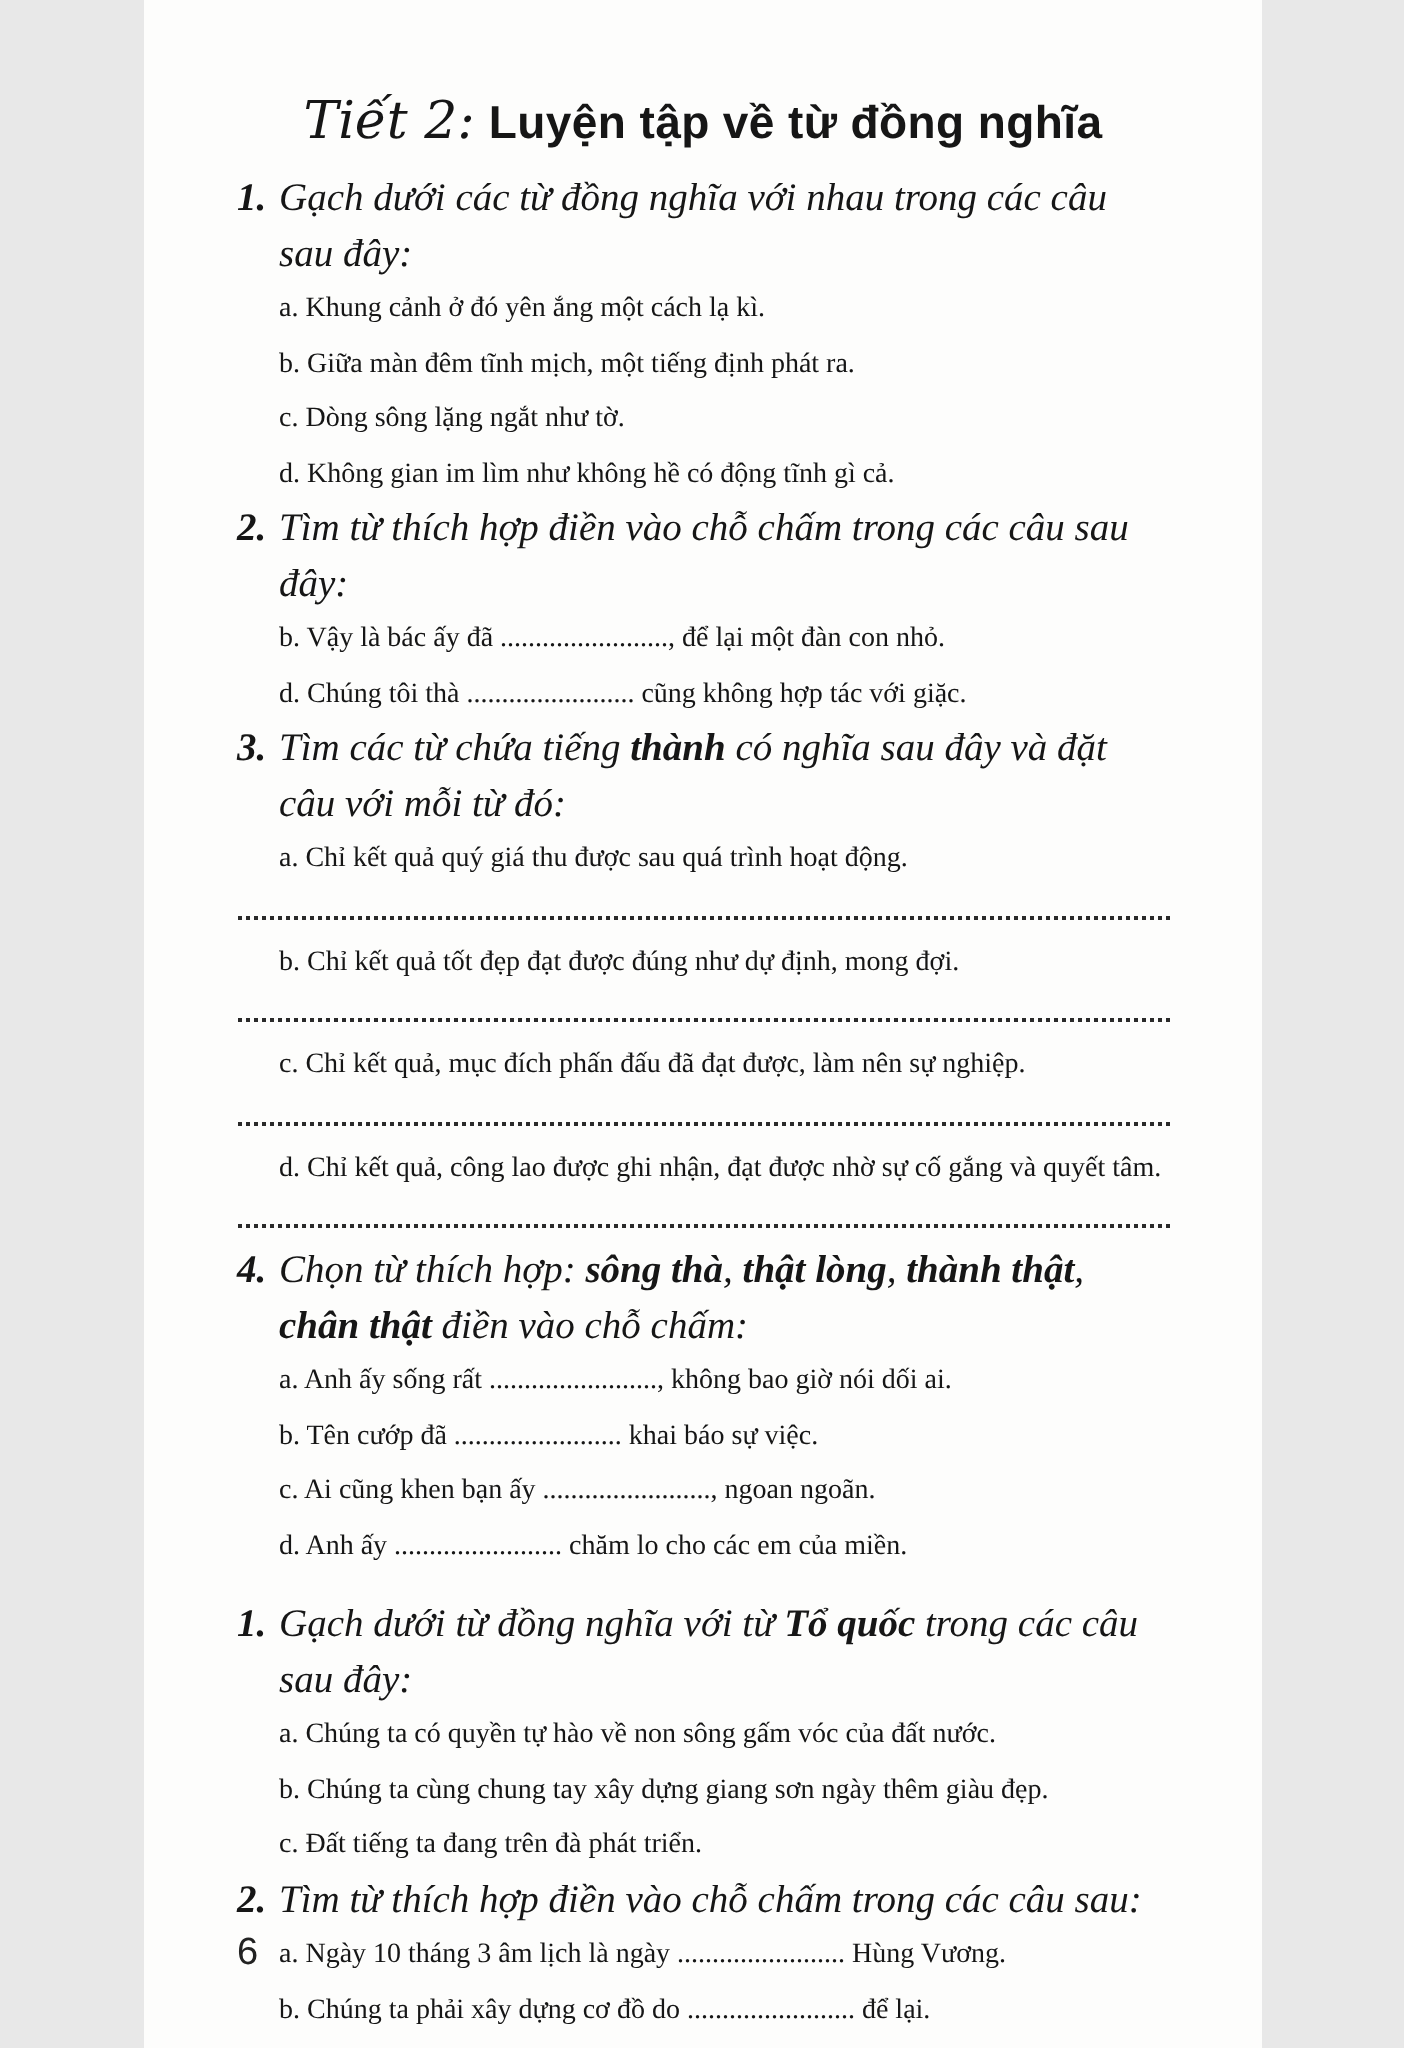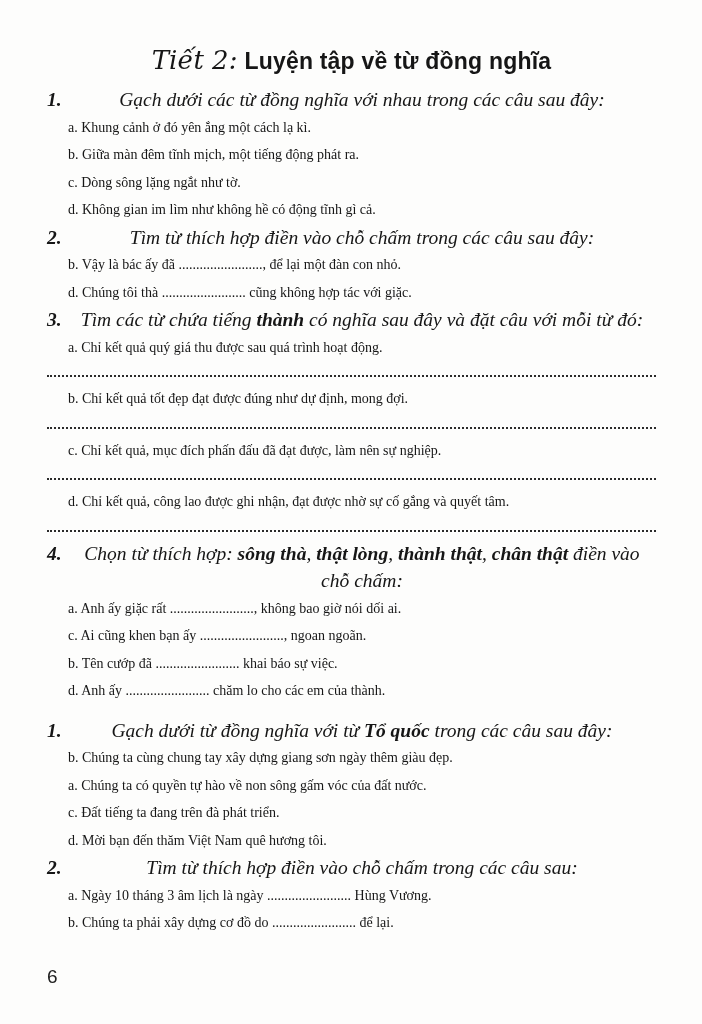--- a/index.html
+++ b/index.html
@@ -1,18 +1,18 @@
 <!DOCTYPE html>
 <html><head>
 <meta charset="utf-8">
 <style>
   html, body { margin: 0; padding: 0; background: #e8e8e8; }
   .page {
     position: relative;
-    width: 702px;
+    width: 559px;
     height: 1024px;
     margin: 0 auto;
     background: #fdfdfc;
     color: #161616;
     font-family: "Liberation Serif", serif;
     overflow: hidden;
   }
   .content {
     padding: 42px 46px 0 47px;
   }
@@ -46,21 +46,21 @@
     display: flex;
     font-style: italic;
     font-size: 19.5px;
     line-height: 27.5px;
   }
   .qnum {
     flex: none;
     width: 21px;
     font-weight: bold;
   }
-  .qtext { flex: 1; text-align: center; }
+  .qtext { flex: 1; }
   .qtext .bold-word { font-weight: bold; }
   .item {
     padding-left: 21px;
     font-size: 14px;
     line-height: 27.5px;
     white-space: nowrap;
   }
   .answer-line {
     height: 14px;
     margin: 0 0 8px 0;
@@ -84,21 +84,21 @@
 
     <h1 class="section-title">
       <span class="script-part">Tiết 2:</span><span class="main-part">Luyện tập về từ đồng nghĩa</span>
     </h1>
 
     <div class="question">
       <span class="qnum">1.</span>
       <span class="qtext">Gạch dưới các từ đồng nghĩa với nhau trong các câu sau đây:</span>
     </div>
     <div class="item">a. Khung cảnh ở đó yên ắng một cách lạ kì.</div>
-    <div class="item">b. Giữa màn đêm tĩnh mịch, một tiếng động phát ra.</div>
+    <div class="item">b. Giữa màn đêm tĩnh mịch, một tiếng định phát ra.</div>
     <div class="item">c. Dòng sông lặng ngắt như tờ.</div>
     <div class="item">d. Không gian im lìm như không hề có động tĩnh gì cả.</div>
 
     <div class="question">
       <span class="qnum">2.</span>
       <span class="qtext">Tìm từ thích hợp điền vào chỗ chấm trong các câu sau đây:</span>
     </div>
     <div class="item">b. Vậy là bác ấy đã ........................, để lại một đàn con nhỏ.</div>
     <div class="item">d. Chúng tôi thà ........................ cũng không hợp tác với giặc.</div>
 
@@ -112,35 +112,34 @@
     <div class="answer-line"></div>
     <div class="item">c. Chỉ kết quả, mục đích phấn đấu đã đạt được, làm nên sự nghiệp.</div>
     <div class="answer-line"></div>
     <div class="item">d. Chỉ kết quả, công lao được ghi nhận, đạt được nhờ sự cố gắng và quyết tâm.</div>
     <div class="answer-line"></div>
 
     <div class="question">
       <span class="qnum">4.</span>
       <span class="qtext"><span>Chọn từ thích hợp: </span><span class="bold-word">sông thà</span><span>, </span><span class="bold-word">thật lòng</span><span>, </span><span class="bold-word">thành thật</span><span>, </span><span class="bold-word">chân thật</span><span> điền vào chỗ chấm:</span></span>
     </div>
-    <div class="item">a. Anh ấy giặc rất ........................, không bao giờ nói dối ai.</div>
+    <div class="item">a. Anh ấy sống rất ........................, không bao giờ nói dối ai.</div>
+    <div class="item">b. Tên cướp đã ........................ khai báo sự việc.</div>
     <div class="item">c. Ai cũng khen bạn ấy ........................, ngoan ngoãn.</div>
-    <div class="item">b. Tên cướp đã ........................ khai báo sự việc.</div>
-    <div class="item">d. Anh ấy ........................ chăm lo cho các em của thành.</div>
+    <div class="item">d. Anh ấy ........................ chăm lo cho các em của miền.</div>
 
     <div class="gap-before-title2"></div>
 
     <div class="question">
       <span class="qnum">1.</span>
       <span class="qtext"><span>Gạch dưới từ đồng nghĩa với từ </span><span class="bold-word">Tổ quốc</span><span> trong các câu sau đây:</span></span>
     </div>
+    <div class="item">a. Chúng ta có quyền tự hào về non sông gấm vóc của đất nước.</div>
     <div class="item">b. Chúng ta cùng chung tay xây dựng giang sơn ngày thêm giàu đẹp.</div>
-    <div class="item">a. Chúng ta có quyền tự hào về non sông gấm vóc của đất nước.</div>
     <div class="item">c. Đất tiếng ta đang trên đà phát triển.</div>
-    <div class="item">d. Mời bạn đến thăm Việt Nam quê hương tôi.</div>
 
     <div class="question">
       <span class="qnum">2.</span>
       <span class="qtext">Tìm từ thích hợp điền vào chỗ chấm trong các câu sau:</span>
     </div>
     <div class="item">a. Ngày 10 tháng 3 âm lịch là ngày ........................ Hùng Vương.</div>
     <div class="item">b. Chúng ta phải xây dựng cơ đồ do ........................ để lại.</div>
 
   </div>
 

